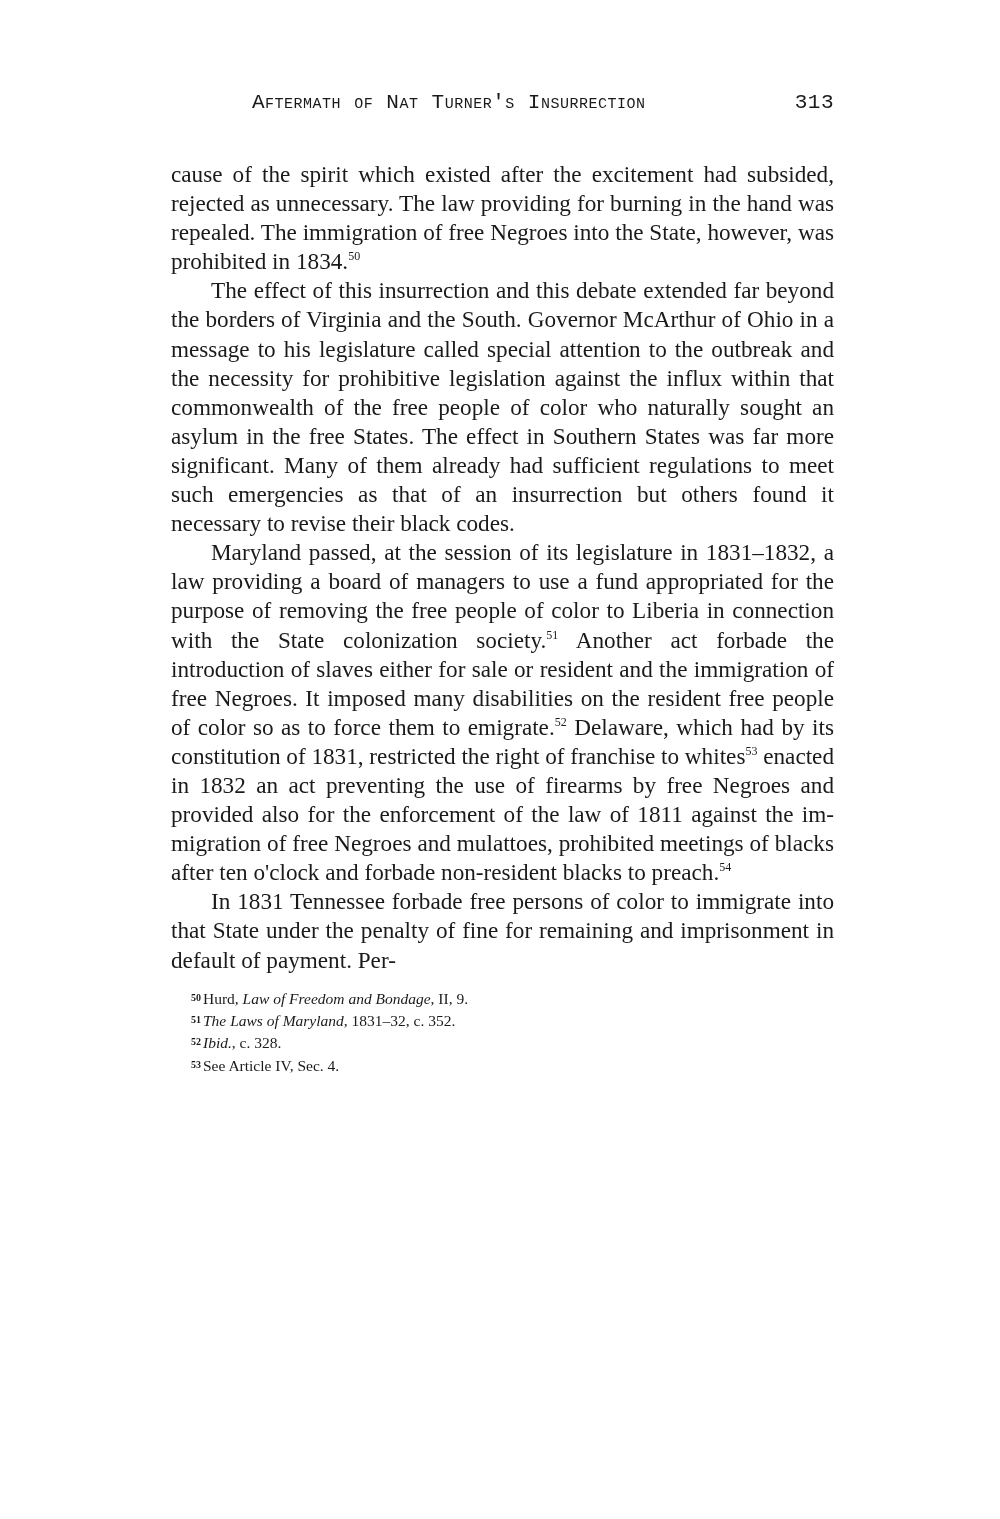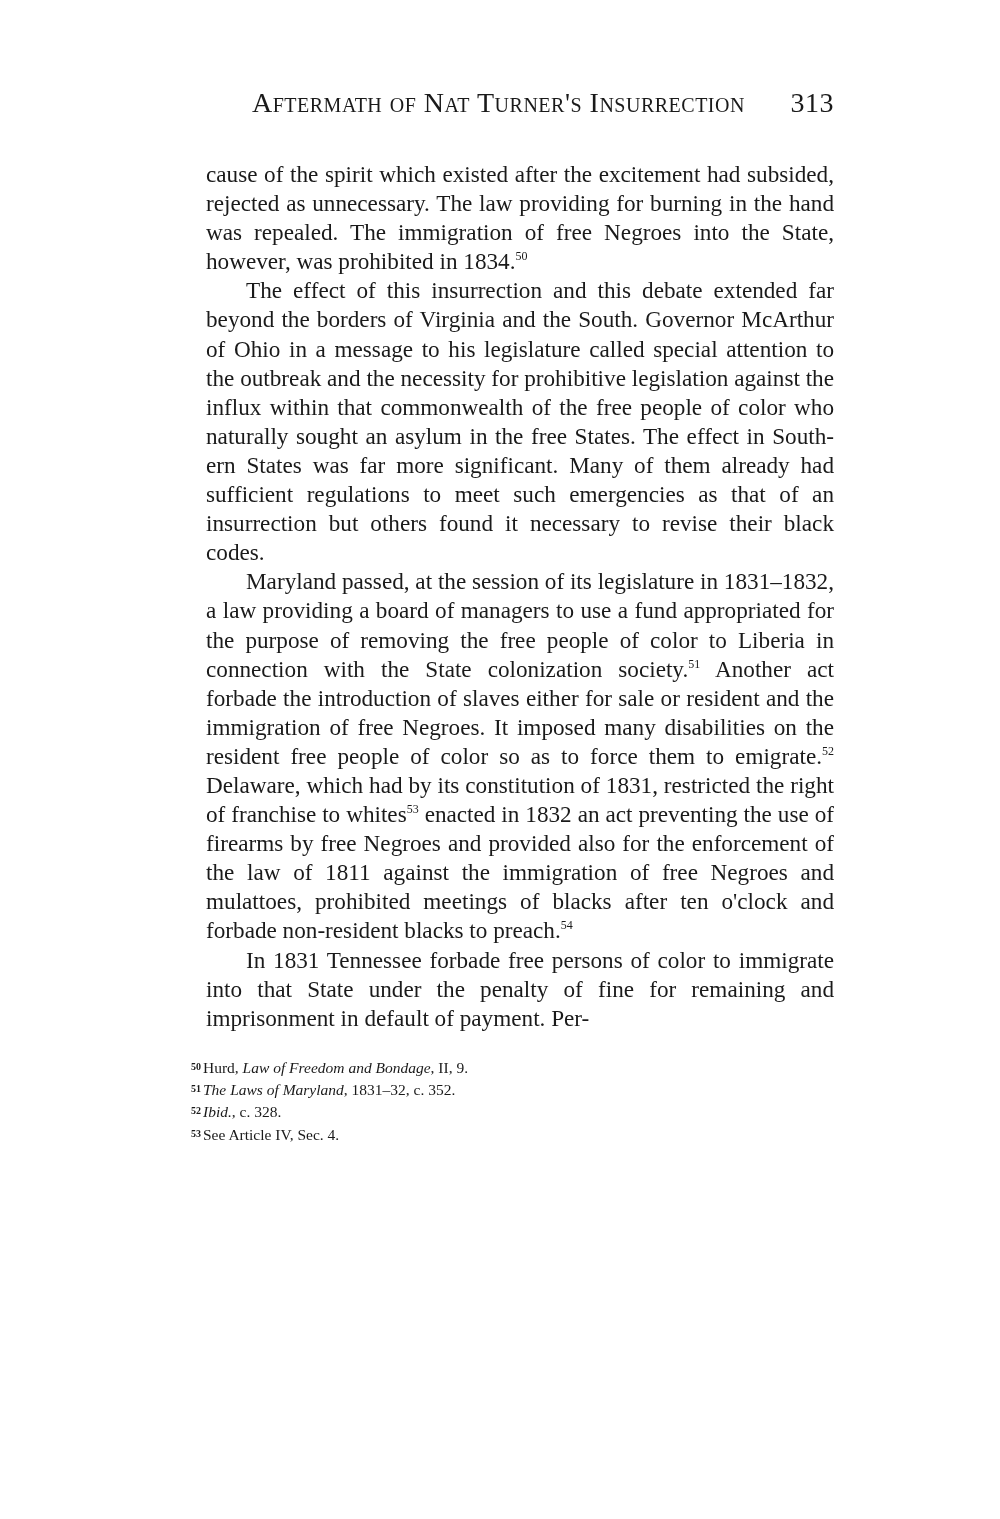--- a/index.html
+++ b/index.html
@@ -3,35 +3,35 @@
 <meta charset="utf-8">
 <style>
   html, body { margin: 0; padding: 0; background: #ffffff; }
   body { width: 1000px; height: 1519px; position: relative; overflow: hidden; }
   .page {
     position: absolute; left: 171px; top: 88px; width: 663px;
     font-family: "Liberation Serif", "DejaVu Serif", serif;
     color: #1a1a1a;
   }
   .running-head {
-    position: relative; height: 30px; font-size: 28px; line-height: 30px;
-    font-variant: small-caps; letter-spacing: 0.5px;
+    position: relative; height: 30px; font-size: 21px; line-height: 30px;
+    font-variant: small-caps; letter-spacing: 0.5px; font-family: Liberation Mono, monospace;
   }
   .running-head .title { position: absolute; left: 81px; top: 0; }
   .running-head .folio { position: absolute; right: 0; top: 0; font-variant: normal; }
   .body-text {
     margin-top: 42px;
     font-size: 23.2px; line-height: 29.1px;
-    text-align: justify; hyphens: manual; margin-left: 35px;
+    text-align: justify; hyphens: manual;
   }
   .body-text p { margin: 0; }
   .body-text p.indent { text-indent: 40px; }
   sup { font-size: 12px; line-height: 0; vertical-align: 9px; }
   .footnotes {
-    margin-top: 23px; padding-left: 20px;
+    margin-top: 12px; padding-left: 20px;
     font-size: 15.5px; line-height: 21.3px;
   }
   .footnote { white-space: nowrap; }
   .fn-num { font-size: 10px; vertical-align: 3px; font-weight: bold; margin-right: 2px; }
   .fn-italic { font-style: italic; }
 </style>
 </head>
 <body>
 
 <div class="page">

